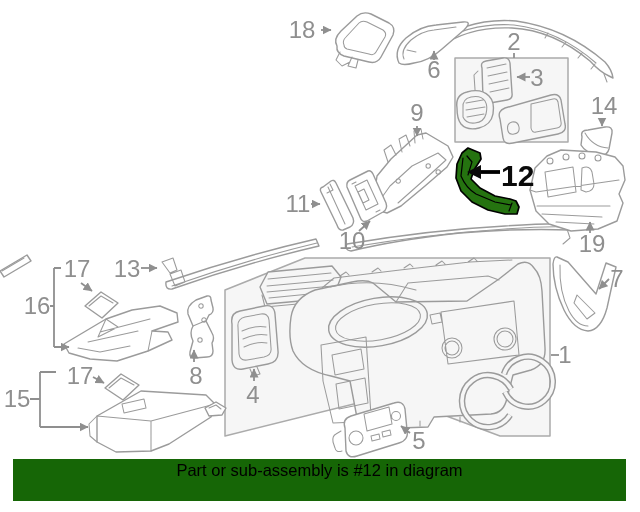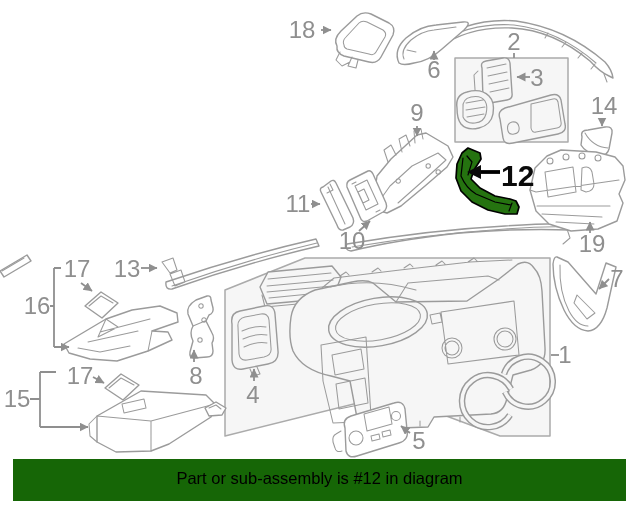--- a/index.html
+++ b/index.html
@@ -16,21 +16,21 @@
   
   .lbl{font:24px "Liberation Sans",sans-serif;fill:#8f8f8f;text-anchor:middle;cursor:pointer;}
   .ld {fill:none;stroke:#8f8f8f;stroke-width:1.8;}
   
   .hl {fill:#257310;stroke:#000;stroke-width:1.7;stroke-linejoin:round;}
   .hld{fill:none;stroke:#000;stroke-width:1.2;stroke-linecap:round;}
   .lbl12{font:bold 30px "Liberation Sans",sans-serif;fill:#0a0a0a;}
   .ld12{fill:none;stroke:#000;stroke-width:3.8;}
   
   #banner{position:absolute;left:13px;top:459px;width:613px;height:42px;background:#166606;
-          color:#000;text-align:center;font-size:16.5px;line-height:19px;padding-top:10px;
+          color:#000;text-align:center;font-size:16.5px;line-height:19px;padding-top:2px;
           box-sizing:border-box;}
 </style>
 </head>
 <body>
 
 <div id="stage">
 <svg width="640" height="512" viewBox="0 0 640 512">
   <defs>
     <marker id="arrG" markerUnits="userSpaceOnUse" markerWidth="10" markerHeight="10" refX="8.5" refY="4.5" orient="auto">
       <path d="M0,0 L9,4.5 L0,9 Z" fill="#8f8f8f"></path>

